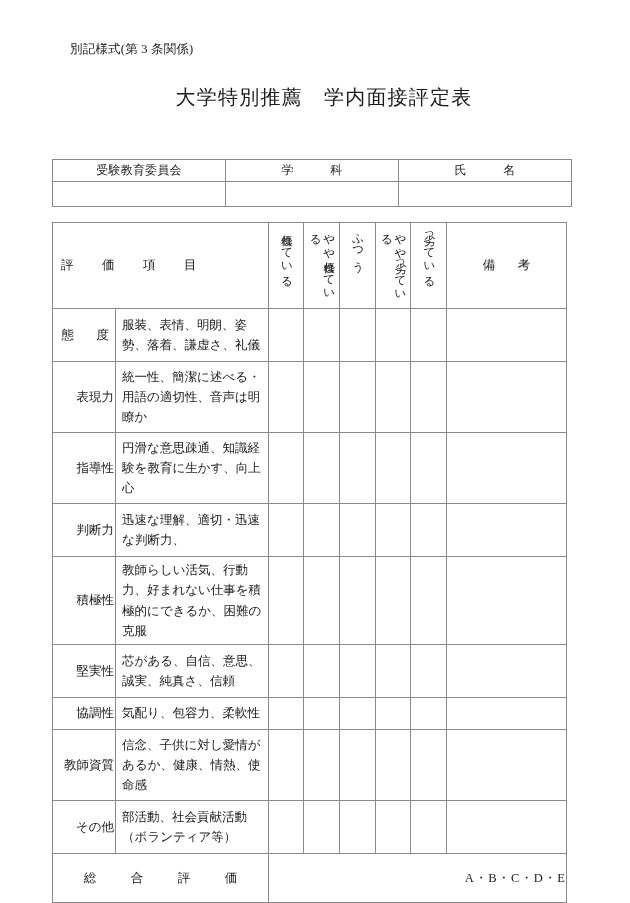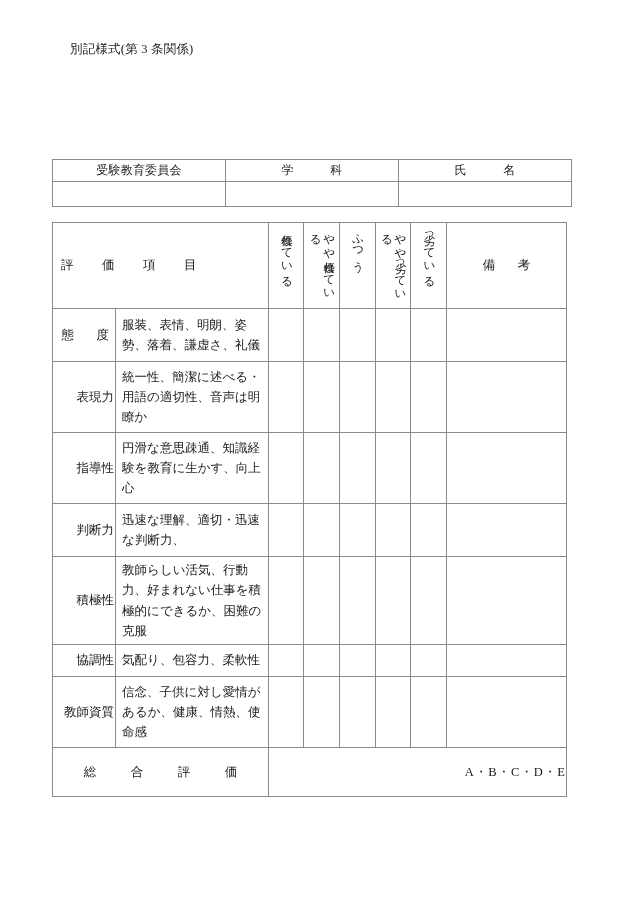--- a/index.html
+++ b/index.html
@@ -172,20 +172,21 @@
     letter-spacing: 1px;
   }
 </style>
 </head>
 <body>
 
 <div class="page">
 
   <div class="doc-ref">別記様式(第 3 条関係)</div>
 
+  <div class="doc-title">大学特別推薦　学内面接評定表</div>
 
   <table class="top-table">
     <tbody>
       <tr>
         <td>
           <span class="spaced-wide">受験教育委員会</span>
         </td>
         <td>
           <span class="spaced-wide">学　　　科</span>
         </td>
@@ -296,20 +297,32 @@
         </td>
         <td class="item-detail">教師らしい活気、行動力、好まれない仕事を積極的にできるか、困難の克服</td>
         <td></td>
         <td></td>
         <td></td>
         <td></td>
         <td></td>
         <td></td>
       </tr>
 
+      <tr class="r6">
+        <td class="item-label">
+          <span>堅実性</span>
+        </td>
+        <td class="item-detail">芯がある、自信、意思、誠実、純真さ、信頼</td>
+        <td></td>
+        <td></td>
+        <td></td>
+        <td></td>
+        <td></td>
+        <td></td>
+      </tr>
 
       <tr class="r7">
         <td class="item-label">
           <span>協調性</span>
         </td>
         <td class="item-detail">気配り、包容力、柔軟性</td>
         <td></td>
         <td></td>
         <td></td>
         <td></td>
@@ -323,20 +336,32 @@
         </td>
         <td class="item-detail">信念、子供に対し愛情があるか、健康、情熱、使命感</td>
         <td></td>
         <td></td>
         <td></td>
         <td></td>
         <td></td>
         <td></td>
       </tr>
 
+      <tr class="r9">
+        <td class="item-label">
+          <span>その他</span>
+        </td>
+        <td class="item-detail">部活動、社会貢献活動（ボランティア等）</td>
+        <td></td>
+        <td></td>
+        <td></td>
+        <td></td>
+        <td></td>
+        <td></td>
+      </tr>
 
       <tr class="total-row">
         <td class="total-label" colspan="2">
           <span>総　合　評　価</span>
         </td>
         <td class="total-value" colspan="6">A・B・C・D・E</td>
       </tr>
 
     </tbody>
   </table>

